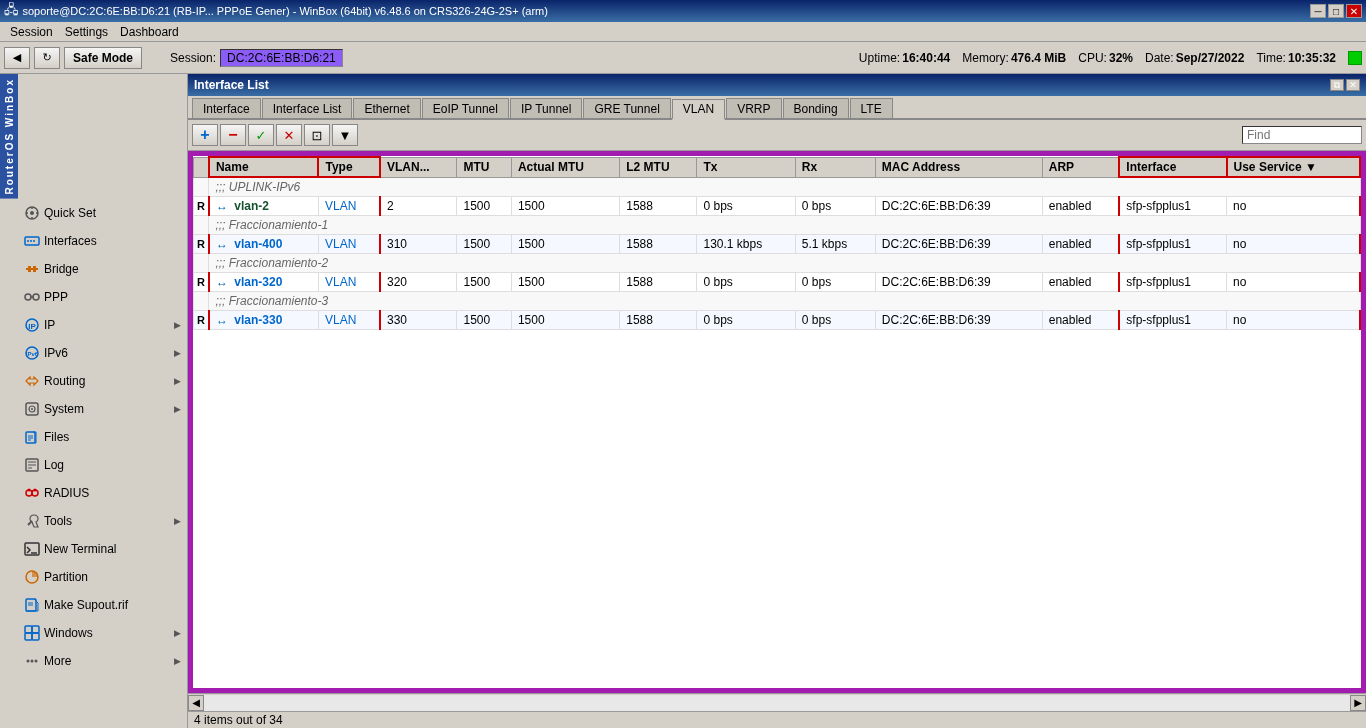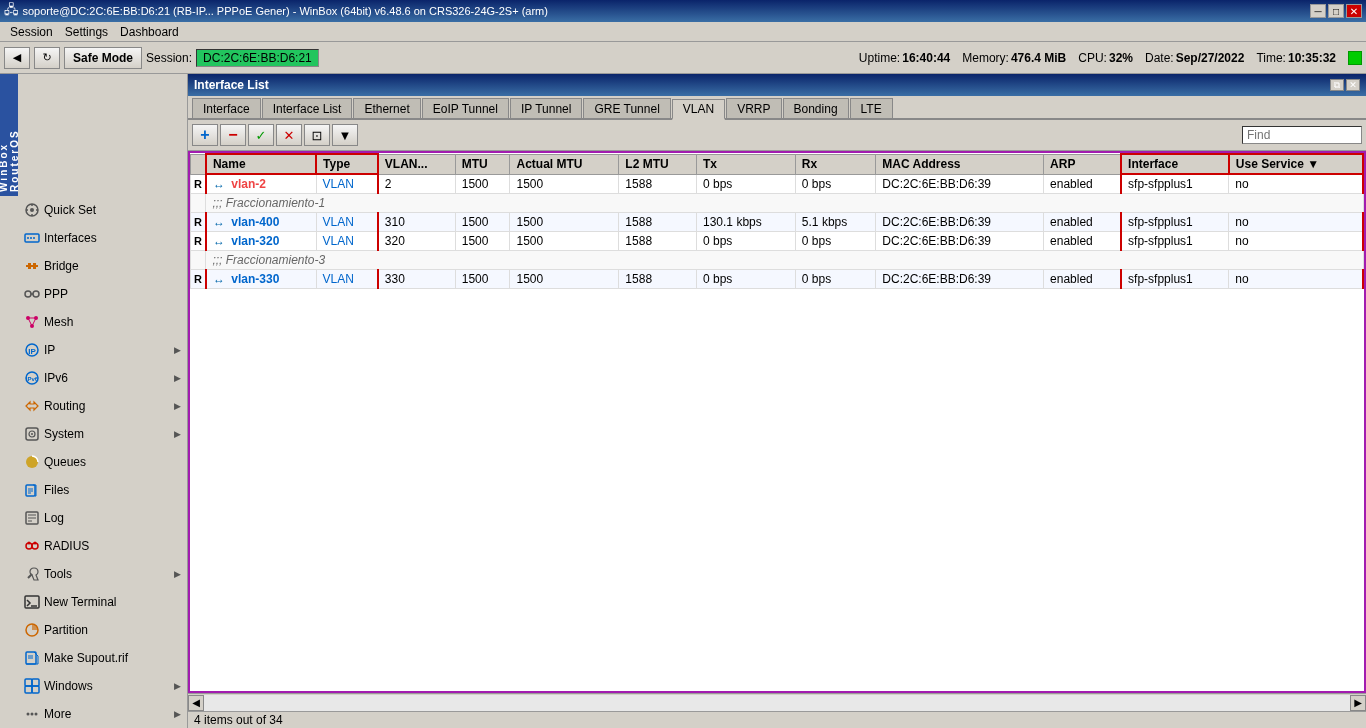--- a/index.html
+++ b/index.html
@@ -12,22 +12,22 @@
     .title-btn { width: 16px; height: 14px; background: #d4d0c8; border: 1px solid #999; font-size: 10px; display: flex; align-items: center; justify-content: center; cursor: pointer; color: #000; }
     
     
     .menu-bar { background: #d4d0c8; height: 20px; display: flex; align-items: center; padding: 0 4px; border-bottom: 1px solid #999; }
     .menu-item { padding: 1px 6px; font-size: 12px; cursor: pointer; }
     
     
     .toolbar { background: #d4d0c8; height: 32px; display: flex; align-items: center; padding: 0 4px; gap: 4px; border-bottom: 1px solid #999; }
     .toolbar-btn { width: 26px; height: 22px; background: linear-gradient(to bottom, #f5f5f5, #d4d0c8); border: 1px solid #888; display: flex; align-items: center; justify-content: center; cursor: pointer; font-size: 11px; }
     .safe-mode-btn { padding: 2px 8px; background: linear-gradient(to bottom, #f5f5f5, #d4d0c8); border: 1px solid #888; cursor: pointer; font-weight: bold; font-size: 12px; height: 22px; display: flex; align-items: center; }
-    .session-label { font-size: 12px; margin-left: 0; }
-    .session-value { background: #22c55e; border: 1px inset #888; padding: 1px 6px; font-size: 12px; min-width: 120px; }
+    .session-label { font-size: 12px; margin-left: 24px; }
+    .session-value { background: #8b5cf6; border: 1px inset #888; padding: 1px 6px; font-size: 12px; min-width: 120px; }
     .status-bar-top { margin-left: auto; font-size: 12px; display: flex; gap: 2px; align-items: center; }
     .status-label { font-weight: normal; }
     .status-val { font-weight: bold; }
     .green-box { width: 14px; height: 14px; background: #00cc00; border: 1px solid #009900; }
     
     
     .main-container { display: flex; height: calc(728px - 74px); }
     
     
     .sidebar { width: 188px; background: #d4d0c8; border-right: 1px solid #999; display: flex; flex-direction: column; overflow-y: auto; position: relative; }
@@ -49,21 +49,21 @@
     .tab-bar { background: #d4d0c8; display: flex; align-items: flex-end; padding: 2px 4px 0; border-bottom: 2px solid #888; gap: 1px; }
     .tab { padding: 2px 10px; background: #c0bdb5; border: 1px solid #888; border-bottom: none; cursor: pointer; font-size: 12px; min-height: 20px; display: flex; align-items: center; }
     .tab.active { background: #d4d0c8; border-bottom: 2px solid #d4d0c8; margin-bottom: -2px; position: relative; z-index: 1; }
     
     
     .action-toolbar { background: #d4d0c8; padding: 4px; display: flex; align-items: center; gap: 2px; border-bottom: 1px solid #999; }
     .action-btn { width: 26px; height: 22px; background: linear-gradient(to bottom, #f5f5f5, #d4d0c8); border: 1px solid #888; display: flex; align-items: center; justify-content: center; cursor: pointer; font-size: 13px; }
     .find-input { margin-left: auto; background: white; border: 1px inset #888; padding: 1px 4px; width: 120px; font-size: 12px; color: #999; }
     
     
-    .table-container { flex: 1; overflow: auto; background: white; border: 2px solid #a21caf; }
+    .table-container { flex: 1; overflow: auto; background: white; border: 5px solid #a21caf; }
     .interface-table { width: 100%; border-collapse: collapse; font-size: 12px; }
     .interface-table th { background: #d4d0c8; border: 1px solid #999; padding: 2px 6px; font-weight: bold; white-space: nowrap; position: sticky; top: 0; z-index: 1; cursor: pointer; text-align: left; }
     .interface-table td { border: 1px solid #ddd; padding: 2px 6px; white-space: nowrap; }
     .scroll-left-btn { width: 16px; height: 16px; background: #d4d0c8; border: 1px solid #888; display: flex; align-items: center; justify-content: center; cursor: pointer; flex-shrink: 0; font-size: 10px; }
     .scroll-track { flex: 1; height: 100%; background: #e8e8e8; }
     .scroll-right-btn { width: 16px; height: 16px; background: #d4d0c8; border: 1px solid #888; display: flex; align-items: center; justify-content: center; cursor: pointer; flex-shrink: 0; font-size: 10px; }
     
     .status-footer { background: #d4d0c8; padding: 1px 6px; border-top: 1px solid #999; font-size: 12px; }
     
     
@@ -166,33 +166,20 @@
             <svg width="16" height="16" viewBox="0 0 16 16">
               <circle cx="4" cy="8" r="3" fill="none" stroke="#555" stroke-width="1.5"></circle>
               <circle cx="12" cy="8" r="3" fill="none" stroke="#555" stroke-width="1.5"></circle>
               <line x1="7" y1="8" x2="9" y2="8" stroke="#555" stroke-width="1.5"></line>
             </svg>
           </div>
         <span class="sidebar-item-label">PPP</span>
       </div>
 
 
-      <div class="sidebar-item">
-        <div class="sidebar-item-icon">
-            <svg width="16" height="16" viewBox="0 0 16 16">
-              <circle cx="4" cy="4" r="2" fill="#cc0066"></circle>
-              <circle cx="12" cy="4" r="2" fill="#cc0066"></circle>
-              <circle cx="8" cy="12" r="2" fill="#cc0066"></circle>
-              <line x1="4" y1="4" x2="12" y2="4" stroke="#cc0066" stroke-width="1"></line>
-              <line x1="4" y1="4" x2="8" y2="12" stroke="#cc0066" stroke-width="1"></line>
-              <line x1="12" y1="4" x2="8" y2="12" stroke="#cc0066" stroke-width="1"></line>
-            </svg>
-          </div>
-        <span class="sidebar-item-label">Mesh</span>
-      </div>
 
       <div class="sidebar-item">
         <div class="sidebar-item-icon">
             <svg width="16" height="16" viewBox="0 0 16 16">
               <circle cx="8" cy="8" r="6" fill="none" stroke="#0066cc" stroke-width="1.5"></circle>
               <text x="8" y="12" text-anchor="middle" fill="#0066cc" font-size="8" font-weight="bold">IP</text>
             </svg>
           </div>
         <span class="sidebar-item-label">IP</span>
         <span class="arrow-icon">▶</span>
@@ -224,29 +211,20 @@
             <svg width="16" height="16" viewBox="0 0 16 16">
               <rect x="2" y="2" width="12" height="12" rx="2" fill="none" stroke="#555" stroke-width="1.5"></rect>
               <circle cx="8" cy="8" r="3" fill="none" stroke="#555" stroke-width="1.2"></circle>
               <circle cx="8" cy="8" r="1" fill="#555"></circle>
             </svg>
           </div>
         <span class="sidebar-item-label">System</span>
         <span class="arrow-icon">▶</span>
       </div>
 
-      <div class="sidebar-item">
-        <div class="sidebar-item-icon">
-            <svg width="16" height="16" viewBox="0 0 16 16">
-              <circle cx="8" cy="8" r="6" fill="#cc9900" opacity="0.8"></circle>
-              <path d="M8,2 A6,6 0 0,1 14,8" fill="none" stroke="white" stroke-width="1.5"></path>
-            </svg>
-          </div>
-        <span class="sidebar-item-label">Queues</span>
-      </div>
 
       <div class="sidebar-item">
         <div class="sidebar-item-icon">
             <svg width="16" height="16" viewBox="0 0 16 16">
               <rect x="2" y="3" width="9" height="11" rx="1" fill="none" stroke="#0066cc" stroke-width="1.5"></rect>
               <polyline points="9,3 12,3 12,14 11,14" fill="none" stroke="#0066cc" stroke-width="1"></polyline>
               <line x1="4" y1="7" x2="9" y2="7" stroke="#0066cc" stroke-width="1"></line>
               <line x1="4" y1="9" x2="9" y2="9" stroke="#0066cc" stroke-width="1"></line>
               <line x1="4" y1="11" x2="7" y2="11" stroke="#0066cc" stroke-width="1"></line>
             </svg>
@@ -420,25 +398,29 @@
             <th>MAC Address</th>
             <th>ARP</th>
             <th style="border:2px solid #cc0000;">Interface</th>
             <th style="border:2px solid #cc0000;">
               <span>Use Service</span>
               <span> ▼</span>
             </th>
           </tr>
         </thead>
         <tbody id="table-body">
+        <tr style="background-color: rgb(248, 248, 248);">
+      <td style="color:#999;font-size:11px;"></td>
+      <td colspan="12" style="color:#666;font-style:italic;padding:2px 6px;">;;; UPLINK-IPv6</td>
+    </tr>
             <tr style="background-color: rgb(255, 255, 255);">
       <td style="font-weight:bold;font-size:11px;color:#000;padding:2px 3px;">R</td>
       <td style="border-left:2px solid #cc0000;padding:2px 6px;">
         <span style="color:#0066aa;margin-right:3px;">↔</span>
-        <span style="color:#ef4444;font-weight:bold;margin-top:20px;">vlan-2</span>
+        <span style="color:#14532d;font-weight:bold;margin-top:20px;">vlan-2</span>
       </td>
       <td style="border-right:2px solid #cc0000;color:#0066cc;padding:2px 6px;">VLAN</td>
       <td style="padding:2px 6px;">2</td>
       <td style="padding:2px 6px;">1500</td>
       <td style="padding:2px 6px;">1500</td>
       <td style="padding:2px 6px;">1588</td>
       <td style="padding:2px 6px;">0 bps</td>
       <td style="padding:2px 6px;">0 bps</td>
       <td style="padding:2px 6px;">DC:2C:6E:BB:D6:39</td>
       <td style="padding:2px 6px;">enabled</td>
@@ -460,20 +442,24 @@
       <td style="padding:2px 6px;">1500</td>
       <td style="padding:2px 6px;">1500</td>
       <td style="padding:2px 6px;">1588</td>
       <td style="padding:2px 6px;">130.1 kbps</td>
       <td style="padding:2px 6px;">5.1 kbps</td>
       <td style="padding:2px 6px;">DC:2C:6E:BB:D6:39</td>
       <td style="padding:2px 6px;">enabled</td>
       <td style="border-left:2px solid #cc0000;padding:2px 6px;">sfp-sfpplus1</td>
       <td style="border-right:2px solid #cc0000;padding:2px 6px;">no</td>
     </tr>
+            <tr style="background-color: rgb(248, 248, 248);">
+      <td style="color:#999;font-size:11px;"></td>
+      <td colspan="12" style="color:#666;font-style:italic;padding:2px 6px;">;;; Fraccionamiento-2</td>
+    </tr>
             <tr style="background-color: rgb(255, 255, 255);">
       <td style="font-weight:bold;font-size:11px;color:#000;padding:2px 3px;">R</td>
       <td style="border-left:2px solid #cc0000;padding:2px 6px;">
         <span style="color:#0066aa;margin-right:3px;">↔</span>
         <span style="color:#0066cc;font-weight:bold;">vlan-320</span>
       </td>
       <td style="border-right:2px solid #cc0000;color:#0066cc;padding:2px 6px;">VLAN</td>
       <td style="padding:2px 6px;margin-left:39px;">320</td>
       <td style="padding:2px 6px;">1500</td>
       <td style="padding:2px 6px;">1500</td>

